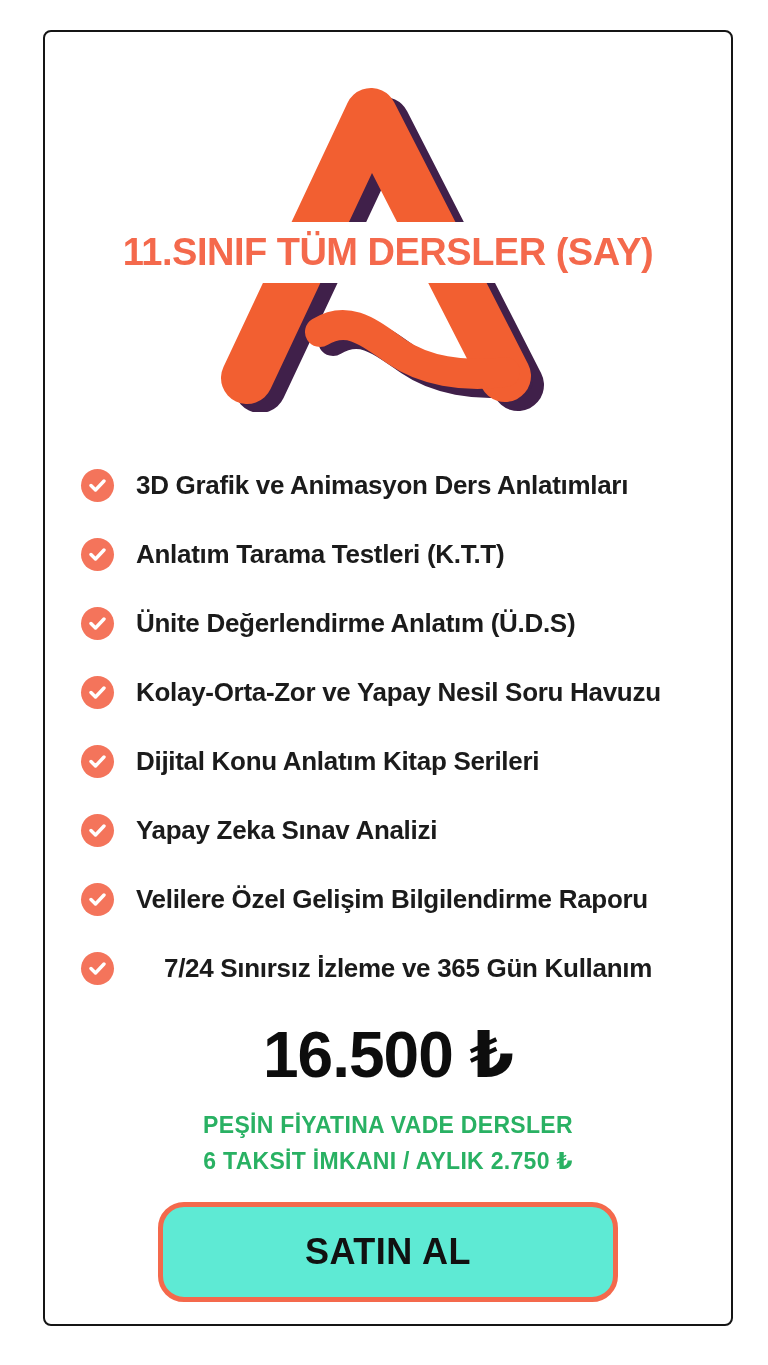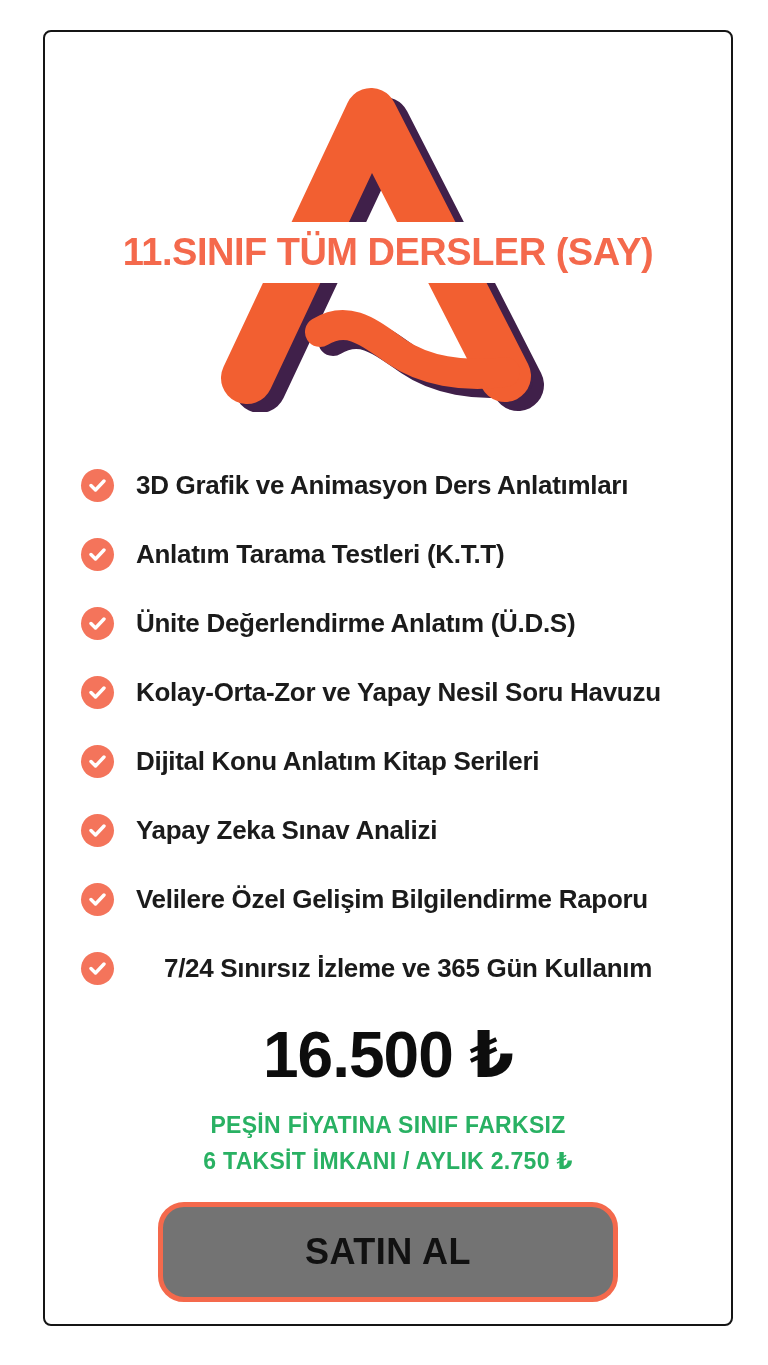--- a/index.html
+++ b/index.html
@@ -119,21 +119,21 @@
     color: #29B163;
   }
   
   .cta-wrap {
     margin-top: 23px;
     display: flex;
     justify-content: center;
   }
   .buy-button {
     width: 460px; height: 100px;
-    background: #737373;
+    background: #5eead4;
     border: 5px solid #F4694C;
     border-radius: 26px;
     font-family: "Liberation Sans", "DejaVu Sans", sans-serif;
     font-size: 36px;
     font-weight: 800;
     letter-spacing: 0.5px;
     color: #111111;
     cursor: pointer;
   }
 </style>
@@ -225,21 +225,21 @@
       </span>
       <span class="feature-text">7/24 Sınırsız İzleme ve 365 Gün Kullanım</span>
     </li>
   </ul>
 
   <div class="price-row">
     <span class="price-current">16.500 ₺</span>
   </div>
 
   <div class="installments">
-    <div>PEŞİN FİYATINA SINIF FARKSIZ</div>
+    <div>PEŞİN FİYATINA VADE DERSLER</div>
     <div>6 TAKSİT İMKANI / AYLIK 2.750 ₺</div>
   </div>
 
   <div class="cta-wrap">
     <button class="buy-button">SATIN AL</button>
   </div>
 
 </div>
 
 </body></html>

